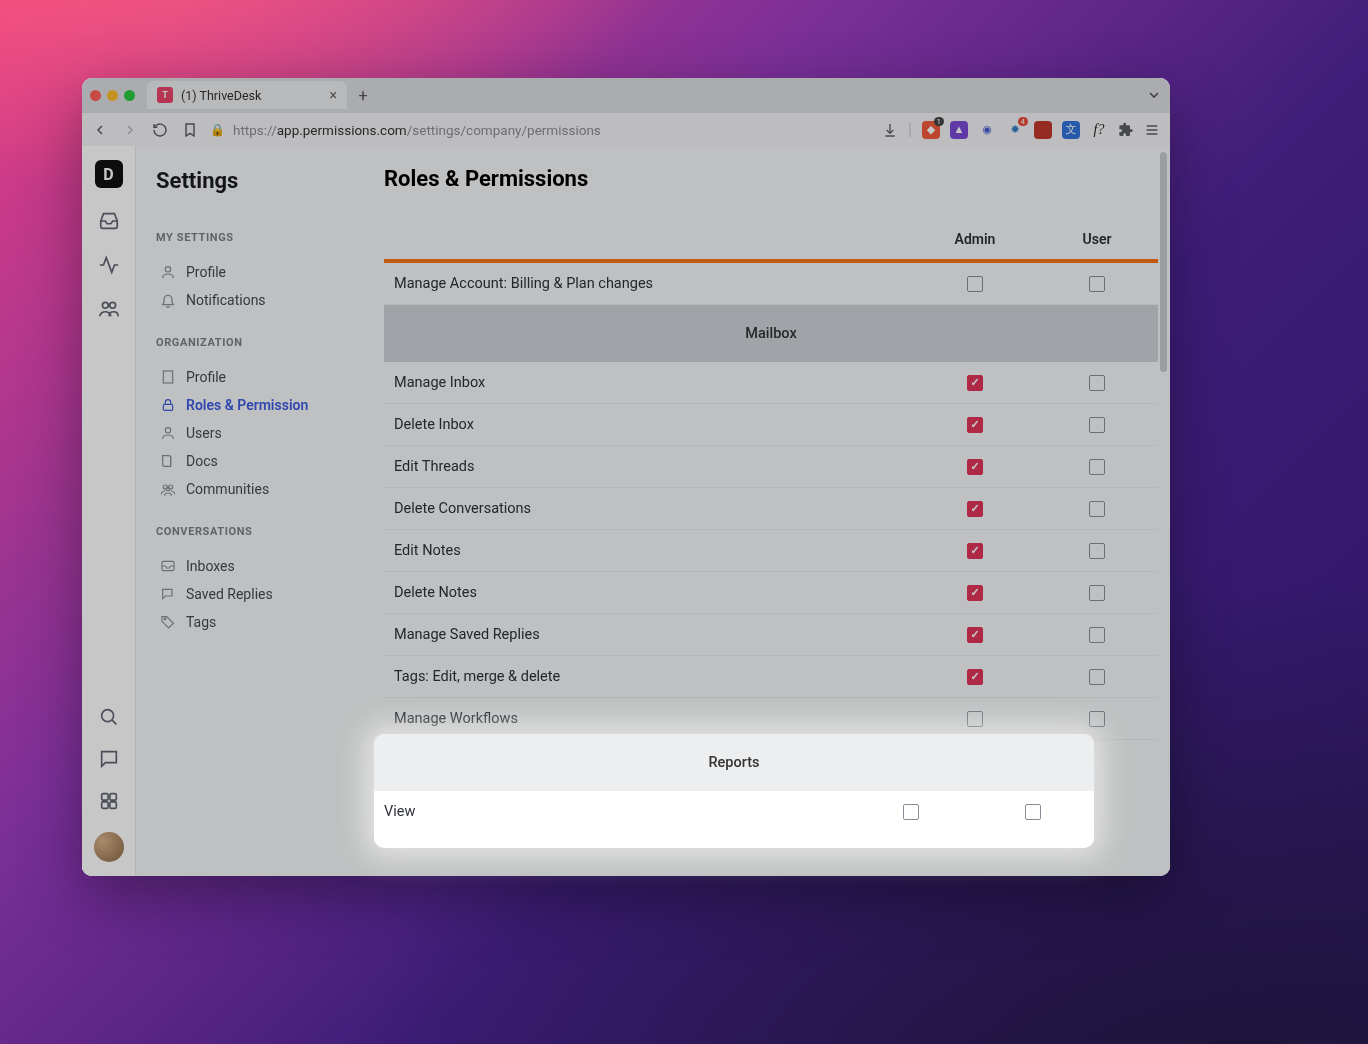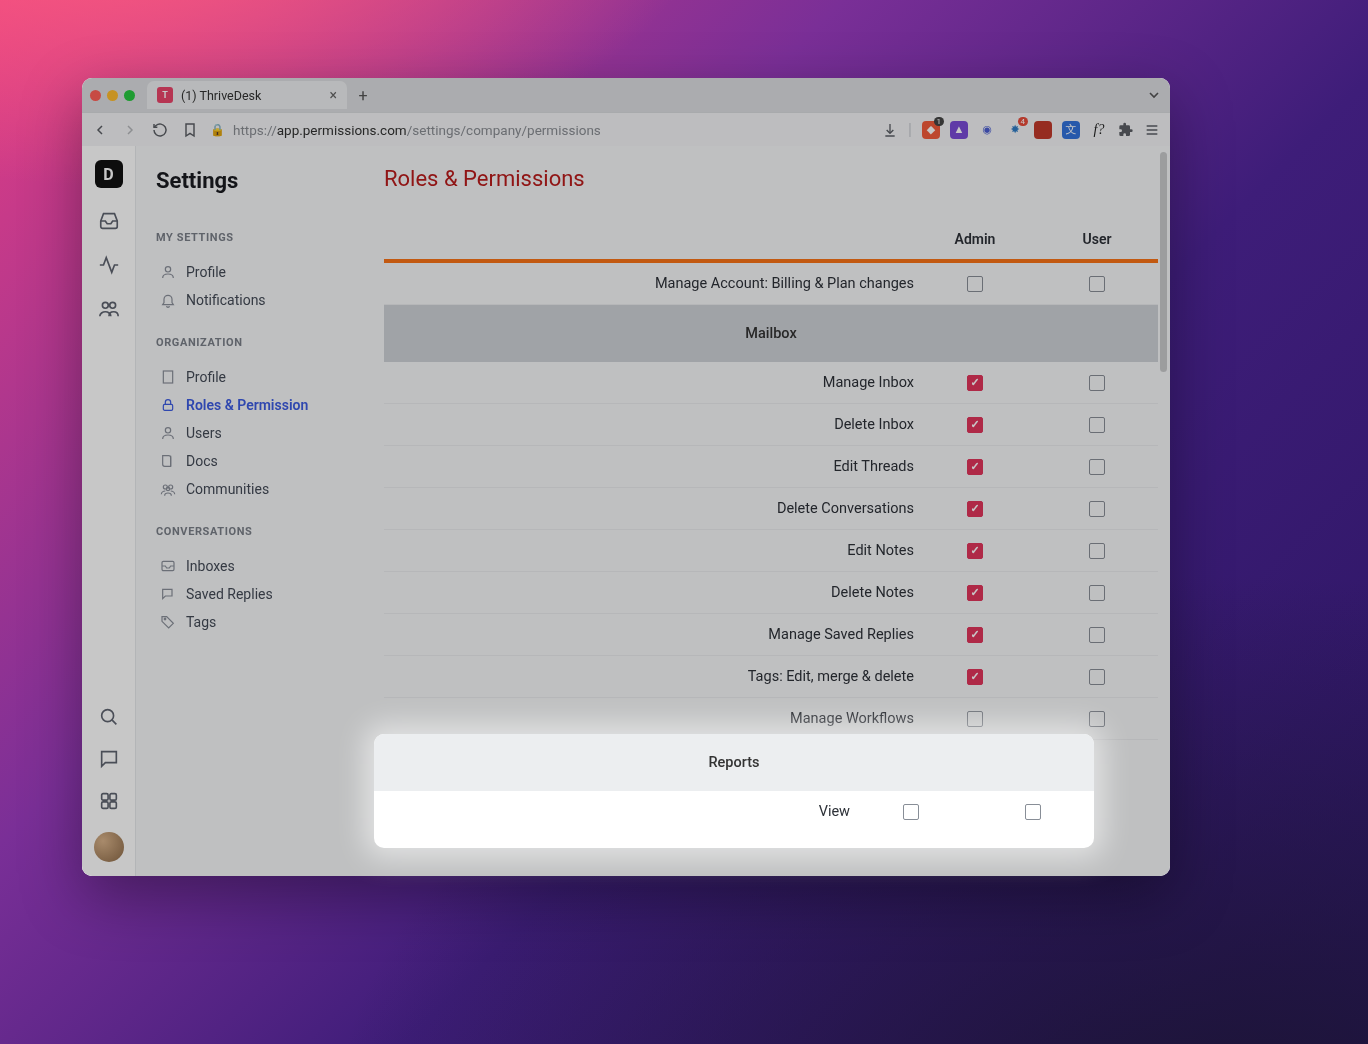--- a/index.html
+++ b/index.html
@@ -83,26 +83,26 @@
   width: 220px; background:#f5f6f8; padding: 22px 10px 22px 20px; display:flex; flex-direction:column; gap:8px;
 }
 .sidebar h1 { font-size:22px; font-weight:700; color:#1a1c21; margin-bottom:16px;}
 .section-label { font-size:11px; letter-spacing:0.6px; color:#7a7f88; font-weight:700; margin:14px 0 6px 0;}
 .nav-item { display:flex; align-items:center; gap:10px; padding:6px 4px; font-size:14px; color:#444b57; border-radius:6px;}
 .nav-item.active { color:#3c5be0; font-weight:600;}
 .nav-item .ni-icon { width:16px; height:16px; color:#8a8f99; display:flex; align-items:center; justify-content:center; flex-shrink:0;}
 .nav-item.active .ni-icon { color:#3c5be0;}
 
 .main { flex:1; padding: 20px 12px 0 28px; display:flex; flex-direction:column; min-height:0;}
-.main h2 { font-size:22px; font-weight:400; color:#b91c1c; margin-bottom:28px;}
+.main h2 { font-size:22px; font-weight:700; color:#000000; margin-bottom:28px;}
 .table-wrap { flex:1; overflow:hidden;}
 .perm-header { display:flex; align-items:center; padding: 12px 0; border-bottom:4px solid #f97316; }
 .perm-header .label-col { flex:1; }
 .role-col { width:122px; text-align:center; font-size:14px; color:#2d3138; font-weight:600;}
-.perm-row { display:flex; align-items:center; padding: 12px 0; border-bottom:1px solid #e9ebee;text-align:right;}
+.perm-row { display:flex; align-items:center; padding: 12px 0; border-bottom:1px solid #e9ebee;}
 .perm-row.fade { opacity:0.55; }
 .label-col { flex:1; font-size:14.5px; color:#2d3138; padding-left:10px;}
 .group-row { background: rgba(160,165,175,0.45); text-align:center; padding:20px 0; font-size:14.5px; color:#333; font-weight:500;}
 .group-row.light { background: #eceef0;}
 .ck-col { width:122px; display:flex; align-items:center; justify-content:center;}
 .checkbox {
   width:16px; height:16px; border:1.6px solid #888e97; border-radius:2px;
   display:flex; align-items:center; justify-content:center;
 }
 .checkbox.checked { background:#e0355c; border-color:#e0355c; color:#fff;}

